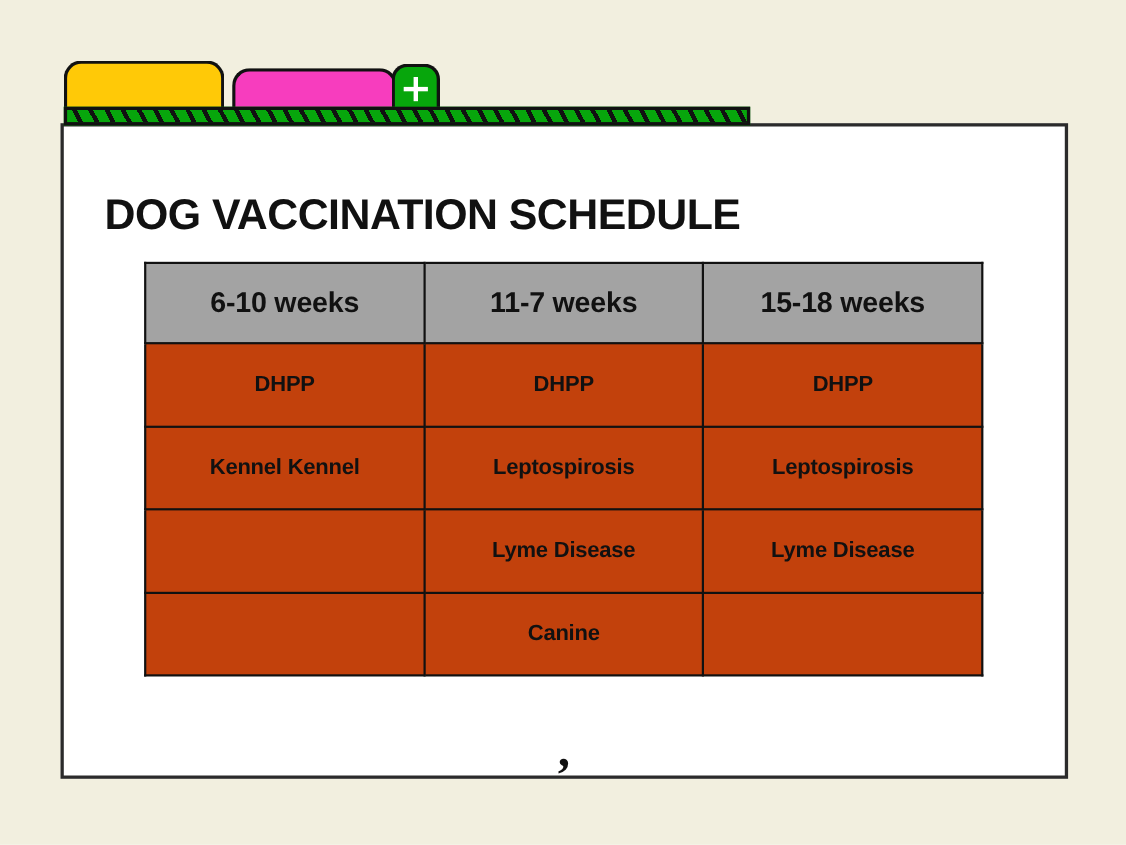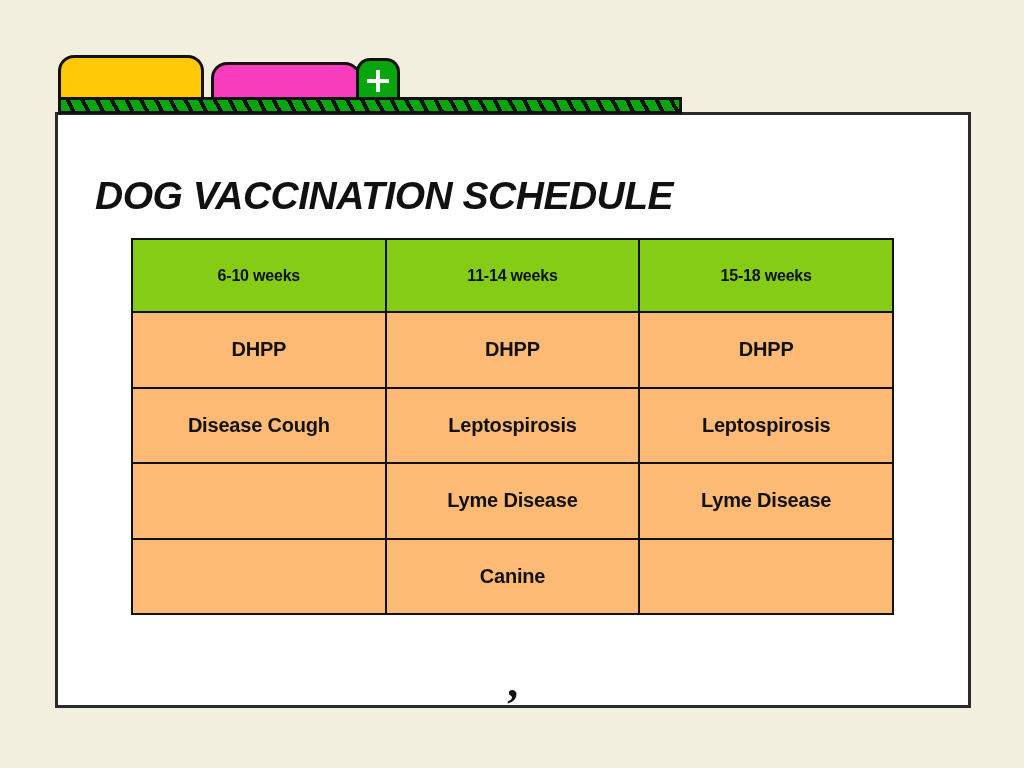--- a/index.html
+++ b/index.html
@@ -121,21 +121,20 @@
   #page-title {
     position: absolute;
     left: 95px;
     top: 148px;
     font-size: 39px;
     font-weight: 700;
     letter-spacing: -0.5px;
     color: #111111;
     z-index: 6;
     white-space: nowrap;
-    font-style: italic;
   }
 
   
   #schedule-table {
     position: absolute;
     left: 131px;
     top: 238px;
     width: 763px;
     border-collapse: collapse;
     table-layout: fixed;
@@ -144,27 +143,27 @@
   #schedule-table th,
   #schedule-table td {
     border: 2px solid #111111;
     text-align: center;
     vertical-align: middle;
     color: #111111;
     font-weight: 700;
     width: 33.3333%;
   }
   #schedule-table th {
-    background: #84cc16;
+    background: #a3a3a3;
     height: 69px;
-    font-size: 16px;
+    font-size: 26px;
     letter-spacing: -0.2px;
   }
   #schedule-table td {
-    background: #fdba74;
+    background: #c2410c;
     height: 71.5px;
     font-size: 20px;
     letter-spacing: -0.2px;
   }
   #schedule-table td.empty-cell { font-size: 0; }
 </style>
 </head>
 <body>
 
 <div id="tabs-row">
@@ -184,32 +183,32 @@
 <div id="card"></div>
 
 <div id="comma-mark">’</div>
 
 <h1 id="page-title">DOG VACCINATION SCHEDULE</h1>
 
 <table id="schedule-table">
   <thead>
     <tr>
       <th>6-10 weeks</th>
-      <th>11-14 weeks</th>
+      <th>11-7 weeks</th>
       <th>15-18 weeks</th>
     </tr>
   </thead>
   <tbody>
     <tr>
       <td>DHPP</td>
       <td>DHPP</td>
       <td>DHPP</td>
     </tr>
     <tr>
-      <td>Disease Cough</td>
+      <td>Kennel Kennel</td>
       <td>Leptospirosis</td>
       <td>Leptospirosis</td>
     </tr>
     <tr>
       <td class="empty-cell"></td>
       <td>Lyme Disease</td>
       <td>Lyme Disease</td>
     </tr>
     <tr>
       <td class="empty-cell"></td>

